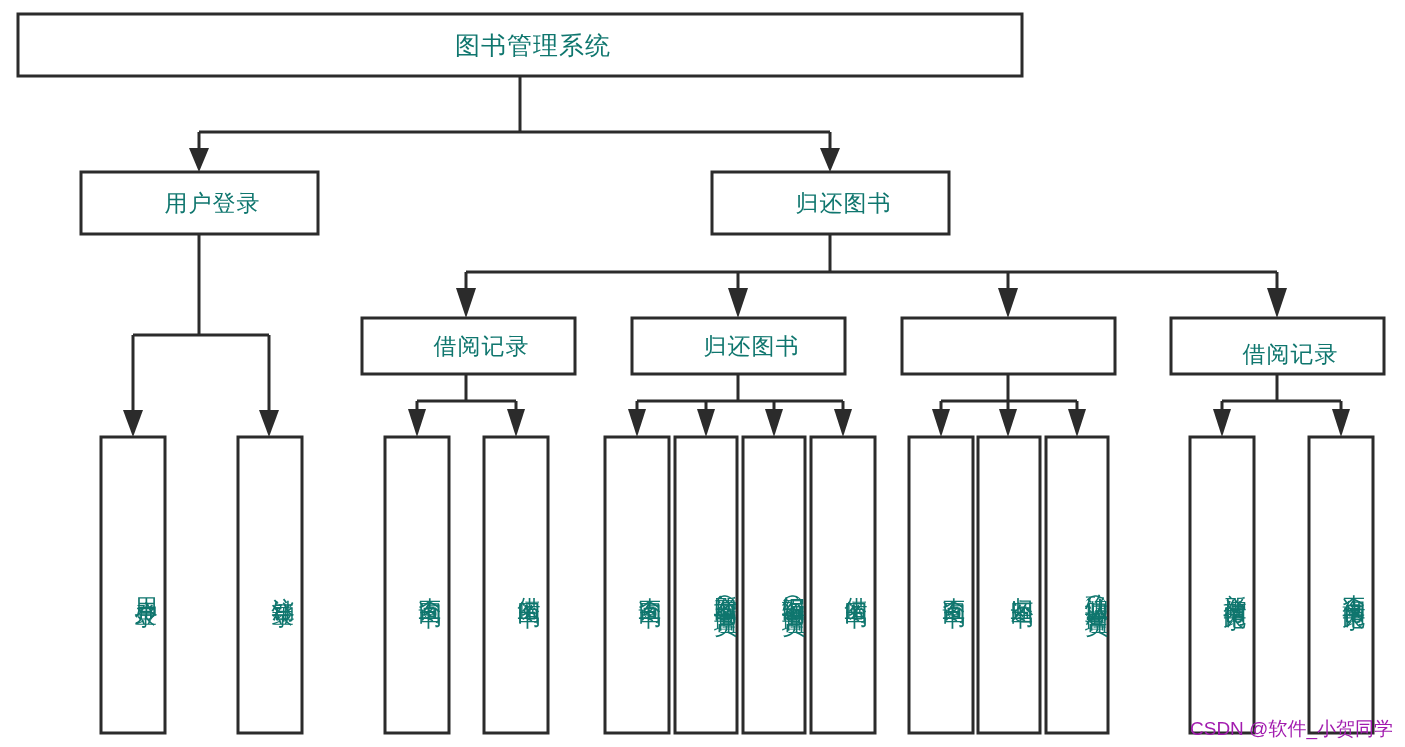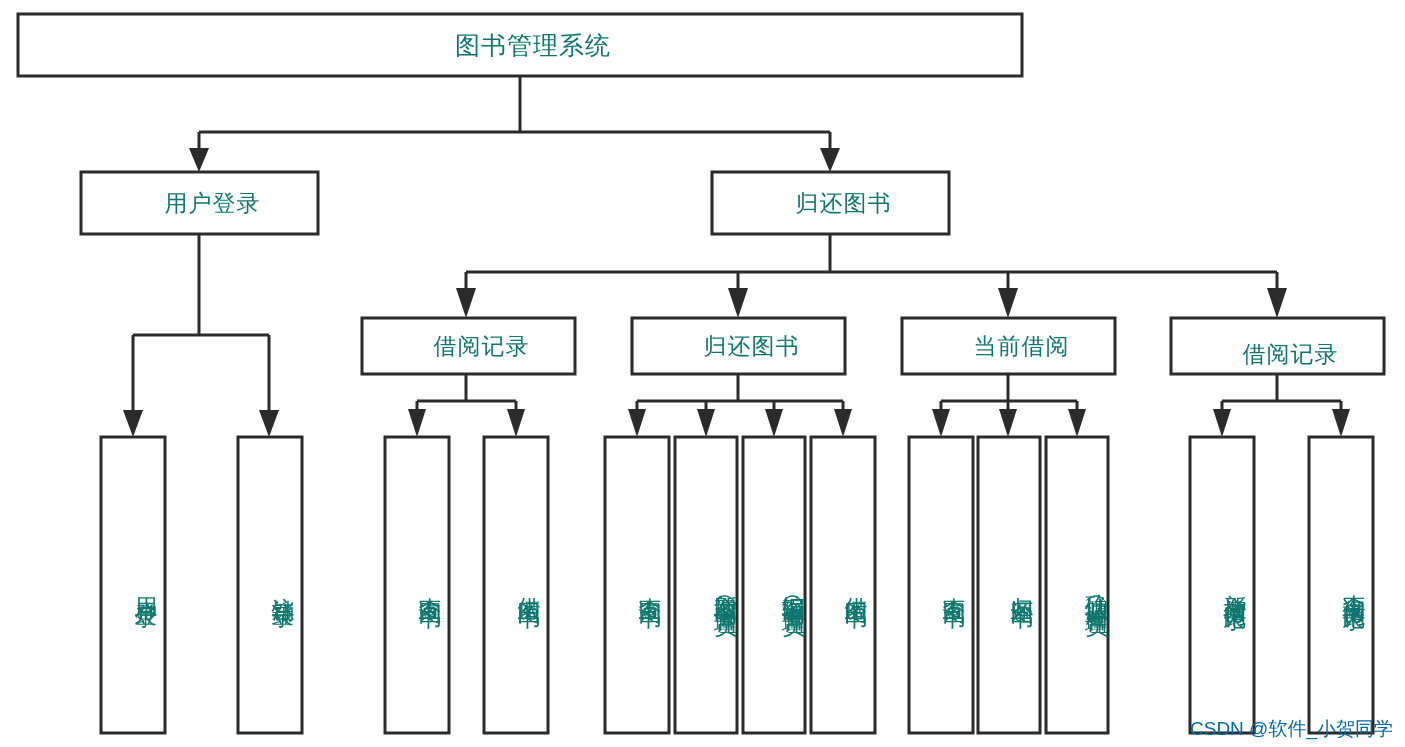--- a/index.html
+++ b/index.html
@@ -58,21 +58,21 @@
     writing-mode: vertical-rl;
     text-orientation: upright;
     font-size: 23px;
     letter-spacing: 3px;
     line-height: 1;
   }
   .watermark {
     position: absolute;
     font-family: "Liberation Sans", "DejaVu Sans", sans-serif;
     font-size: 19px;
-    color: #0369a1;
+    color: #a21caf;
     white-space: nowrap;
     pointer-events: none;
   }
 </style>
 </head>
 <body>
 
 <div id="canvas">
 
   <svg class="diagram" viewBox="0 0 1405 747">
@@ -170,21 +170,20 @@
     </g>
   </svg>
 
   <div class="node-label horiz" style="left:18px;  top:14px;  width:1004px; height:62px;  font-size:25px;">图书管理系统</div>
 
   <div class="node-label horiz" style="left:81px;  top:172px; width:237px; height:62px;">用户登录</div>
   <div class="node-label horiz" style="left:712px; top:172px; width:237px; height:62px;">归还图书</div>
 
   <div class="node-label horiz" style="left:362px; top:318px; width:213px; height:56px;">借阅记录</div>
   <div class="node-label horiz" style="left:632px; top:318px; width:213px; height:56px;">归还图书</div>
-  <div class="node-label horiz" style="left:902px; top:318px; width:213px; height:56px;">当前借阅</div>
   <div class="node-label horiz" style="left:1171px;top:318px; width:213px; height:72px;">借阅记录</div>
 
   <div class="node-label vert" style="left:101px; top:437px; width:64px; height:296px;">用户登录</div>
   <div class="node-label vert" style="left:238px; top:437px; width:64px; height:296px;">注销登录</div>
 
   <div class="node-label vert" style="left:385px; top:437px; width:64px; height:296px;">查询图书</div>
   <div class="node-label vert" style="left:484px; top:437px; width:64px; height:296px;">借阅图书</div>
 
   <div class="node-label vert" style="left:605px; top:437px; width:64px; height:296px;">查询图书</div>
   <div class="node-label vert" style="left:675px; top:437px; width:62px; height:296px; align-items:flex-start; padding-top:8px; box-sizing:border-box;">新增图书（管理员）</div>

